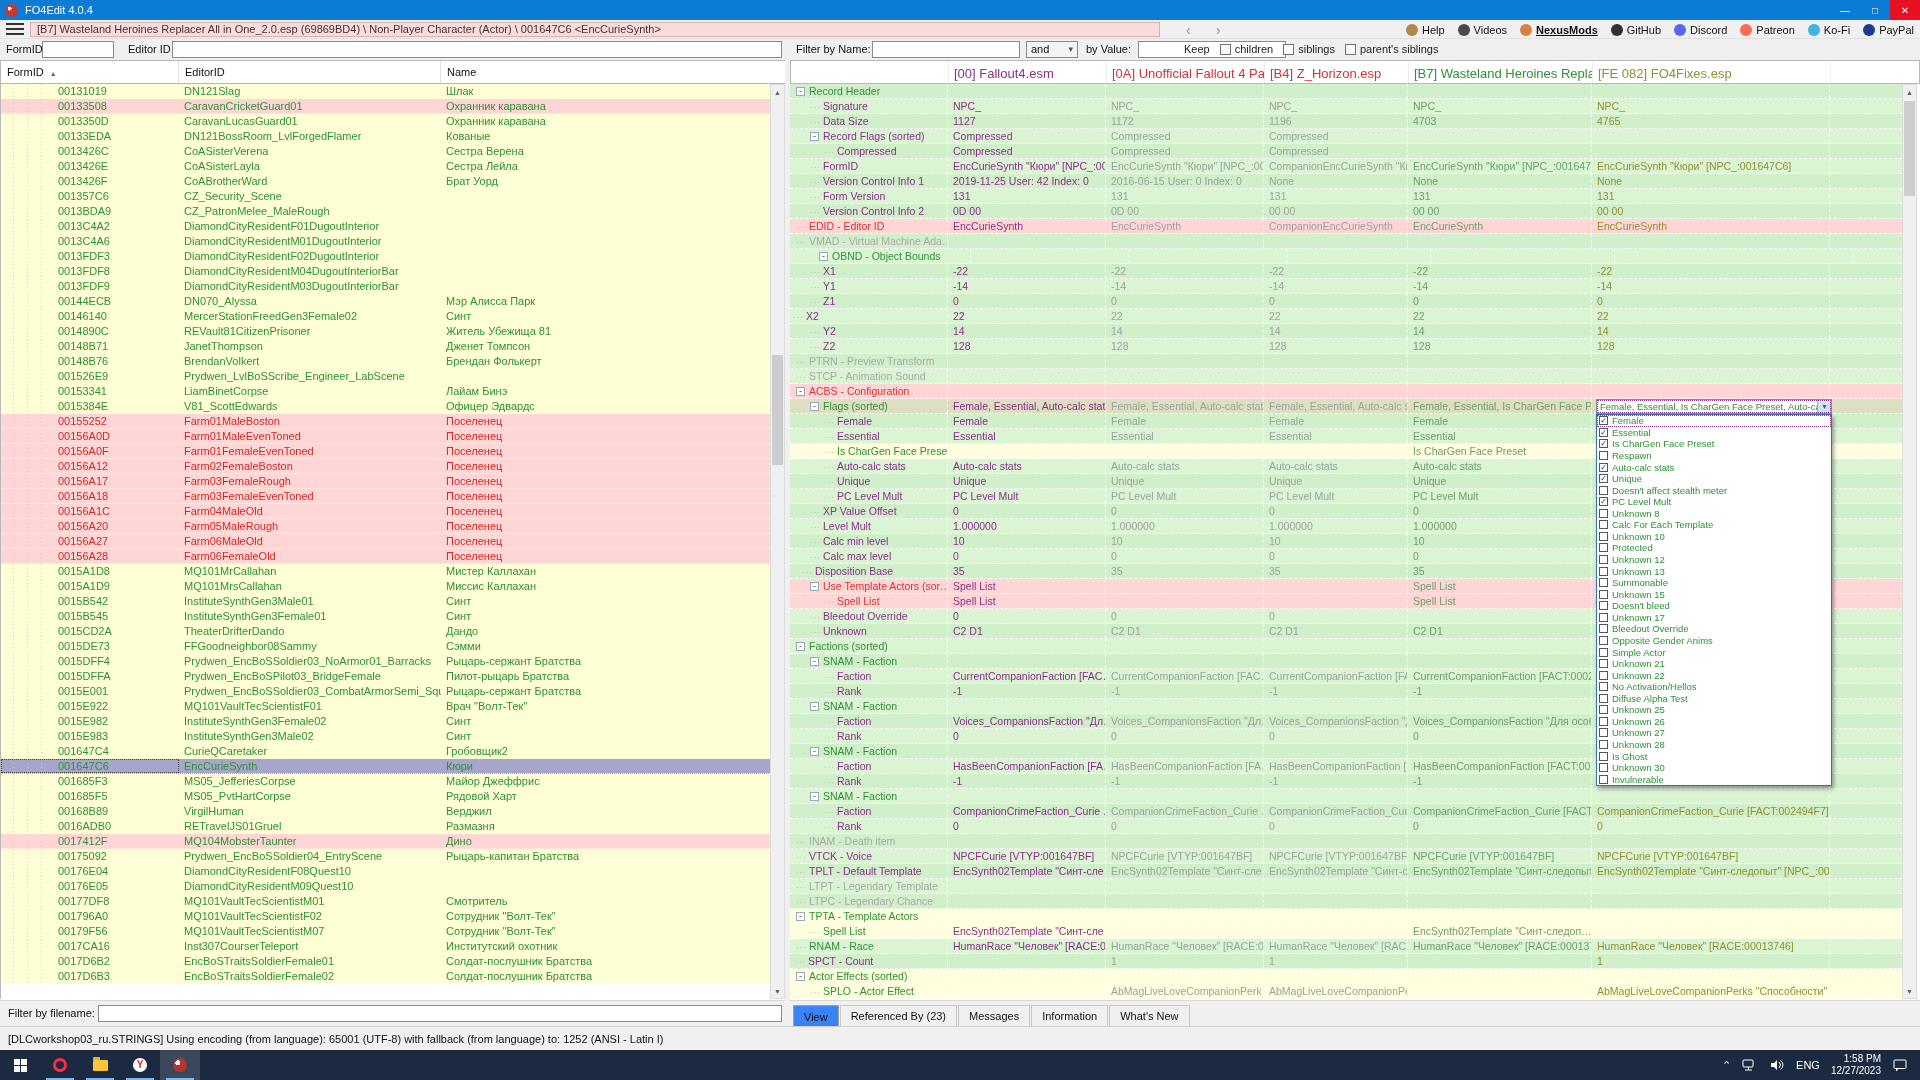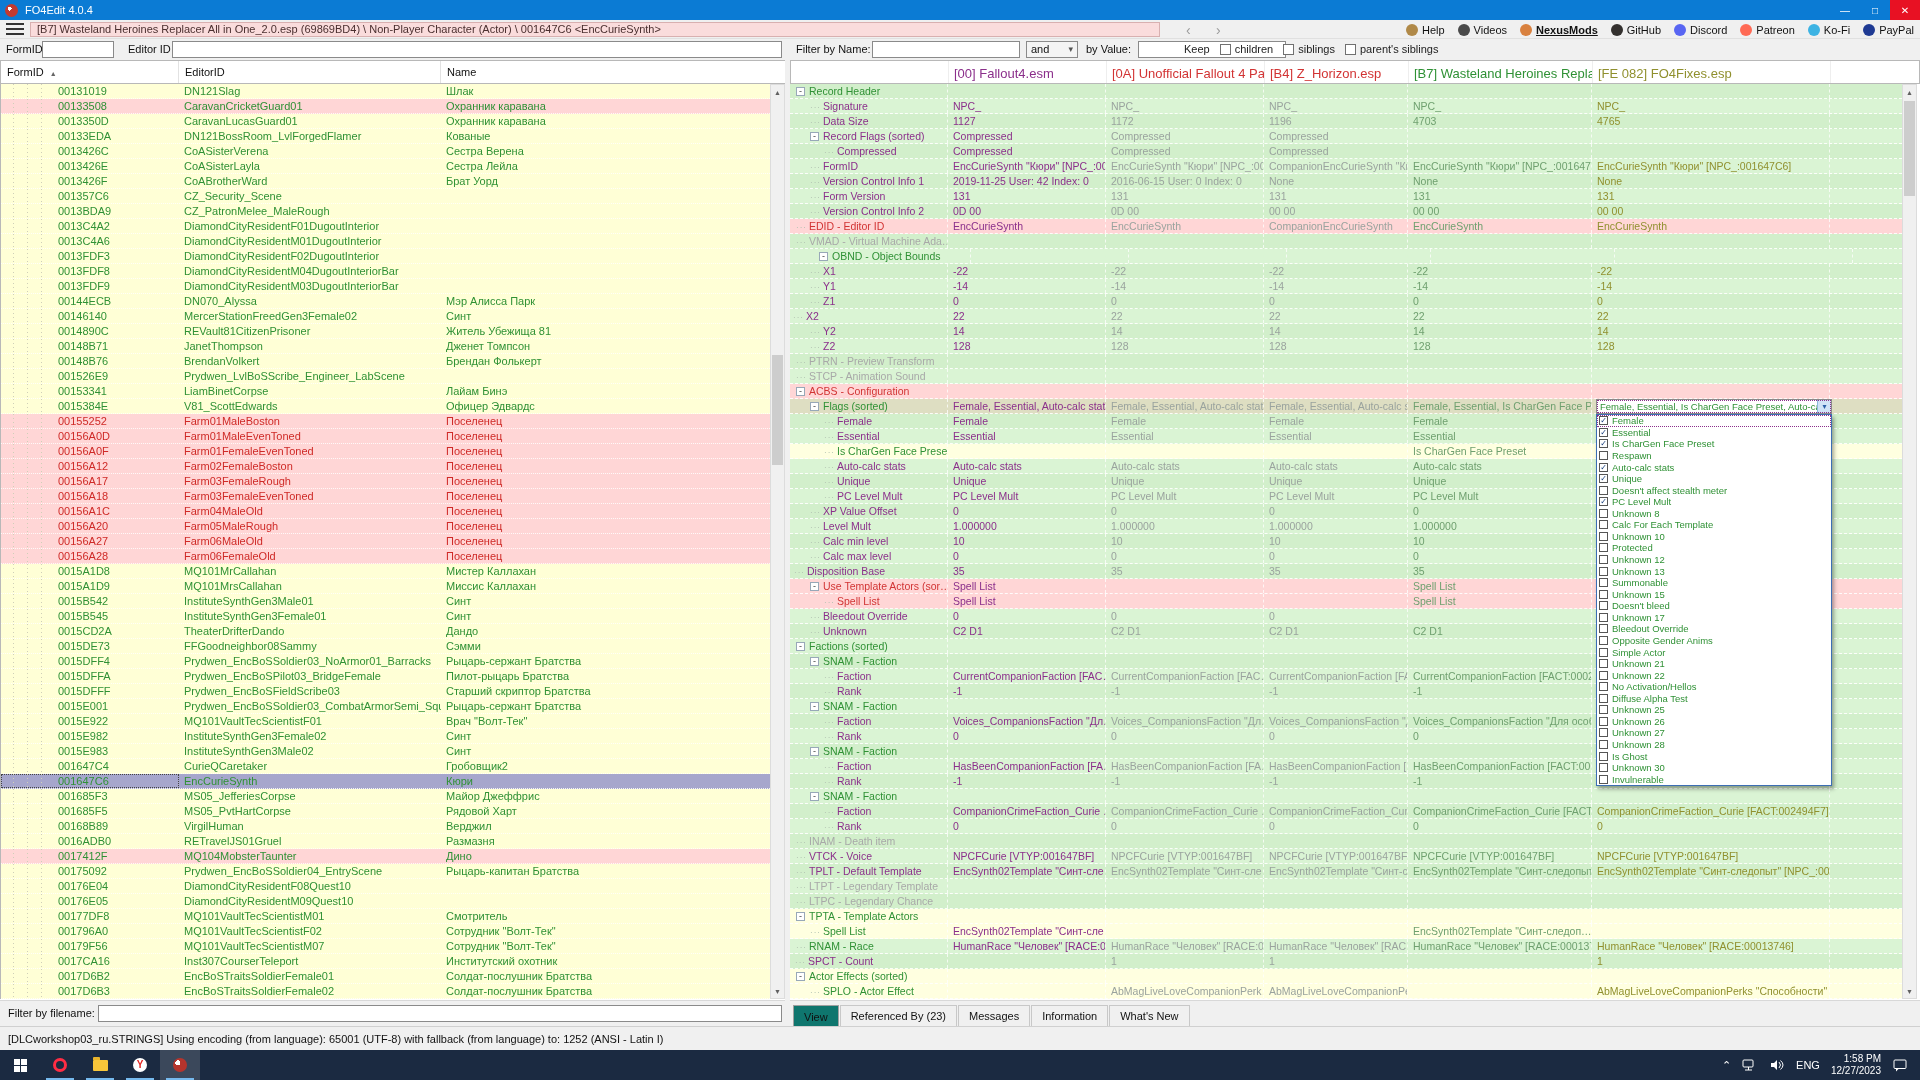--- a/index.html
+++ b/index.html
@@ -67,21 +67,21 @@
   .rrow>div{overflow:hidden;flex:0 0 auto;border-right:1px dashed rgba(255,255,255,.75);padding-left:5px}
   .wl{width:158px}.w0{width:158px}.w1{width:158px}.w2{width:144px}.w3{width:184px}.w4{width:238px}
   .wfill{flex:1 1 auto !important;border-right:none !important}
   .lp{color:#8b2f8b}.lg{color:#2f9135}.lr{color:#d23434}.lx{color:#a8a8a8}
   .v0{color:#8b2f8b}.v1{color:#9aa39e}.v2{color:#9aa39e}.v3{color:#6fa06f}.v4{color:#90902e}
   .exp{display:inline-block;width:9px;height:9px;border:1px solid #98a8b8;background:#fff;color:#444;font-size:9px;line-height:7px;text-align:center;margin-right:4px;vertical-align:1px}
   .dots{display:inline-block;width:13px;color:#b0c0b0;font-size:8px;letter-spacing:1px}
   
   .tabsrow{position:absolute;top:1000px;left:790px;right:0;height:26px;background:#f0f0f0;border-top:1px solid #d8d8d8;display:flex;align-items:flex-end;padding-left:3px}
   .tab{font-size:11px;padding:4px 10px;background:#f0f0f0;border:1px solid #c8c8c8;border-bottom:none;margin-right:1px;color:#111}
-  .tab.active{background:#0f766e;border-color:#a0a0a0;position:relative;top:1px;padding-top:5px}
+  .tab.active{background:#3b82f6;border-color:#a0a0a0;position:relative;top:1px;padding-top:5px}
   
   .statusbar{position:absolute;top:1026px;left:0;right:0;height:24px;background:#f0f0f0;border-top:1px solid #d0d0d0;display:flex;align-items:center;padding-left:8px;font-size:11px;color:#111}
   
   .taskbar{position:absolute;top:1050px;left:0;right:0;height:30px;background:#1b2a41;display:flex;align-items:stretch;color:#fff}
   .tbtn{width:40px;display:flex;align-items:center;justify-content:center;position:relative}
   .tbtn.active{background:rgba(255,255,255,.14)}
   .tbtn .ul{position:absolute;left:6px;right:6px;bottom:0;height:2px;background:#76b9ed}
   .startgrid{display:grid;grid-template-columns:6px 6px;grid-template-rows:6px 6px;gap:1px}
   .startgrid i{background:#fff}
   .ic-opera{width:14px;height:14px;border-radius:50%;border:3px solid #ff2d44}
@@ -389,25 +389,20 @@
       <div class="cf">0015DFF4</div>
       <div class="ce">Prydwen_EncBoSSoldier03_NoArmor01_Barracks</div>
       <div class="cn">Рыцарь-сержант Братства</div>
     </div>
     <div class="lrow y">
       <div class="cf">0015DFFA</div>
       <div class="ce">Prydwen_EncBoSPilot03_BridgeFemale</div>
       <div class="cn">Пилот-рыцарь Братства</div>
     </div>
     <div class="lrow y">
-      <div class="cf">0015DFFF</div>
-      <div class="ce">Prydwen_EncBoSFieldScribe03</div>
-      <div class="cn">Старший скриптор Братства</div>
-    </div>
-    <div class="lrow y">
       <div class="cf">0015E001</div>
       <div class="ce">Prydwen_EncBoSSoldier03_CombatArmorSemi_Squires</div>
       <div class="cn">Рыцарь-сержант Братства</div>
     </div>
     <div class="lrow y">
       <div class="cf">0015E922</div>
       <div class="ce">MQ101VaultTecScientistF01</div>
       <div class="cn">Врач "Волт-Тек"</div>
     </div>
     <div class="lrow y">
@@ -803,21 +798,21 @@
     <div class="rrow ">
       <div class="wl" style="padding-left: 20px;"><span class="dots">···</span><span class="lp">Calc max level</span></div>
       <div class="w0 v0">0</div>
       <div class="w1 v1">0</div>
       <div class="w2 v2">0</div>
       <div class="w3 v3">0</div>
       <div class="w4 v4"></div>
       <div class="wfill"></div>
     </div>
     <div class="rrow ">
-      <div class="wl" style="padding-left: 4px;"><span class="dots">···</span><span class="lp">Disposition Base</span></div>
+      <div class="wl" style="padding-left: 12px;"><span class="dots">···</span><span class="lp">Disposition Base</span></div>
       <div class="w0 v0">35</div>
       <div class="w1 v1">35</div>
       <div class="w2 v2">35</div>
       <div class="w3 v3">35</div>
       <div class="w4 v4"></div>
       <div class="wfill"></div>
     </div>
     <div class="rrow rp">
       <div class="wl" style="padding-left: 20px;"><span class="exp">-</span><span class="lr">Use Template Actors (sor…</span></div>
       <div class="w0 v0">Spell List</div>

